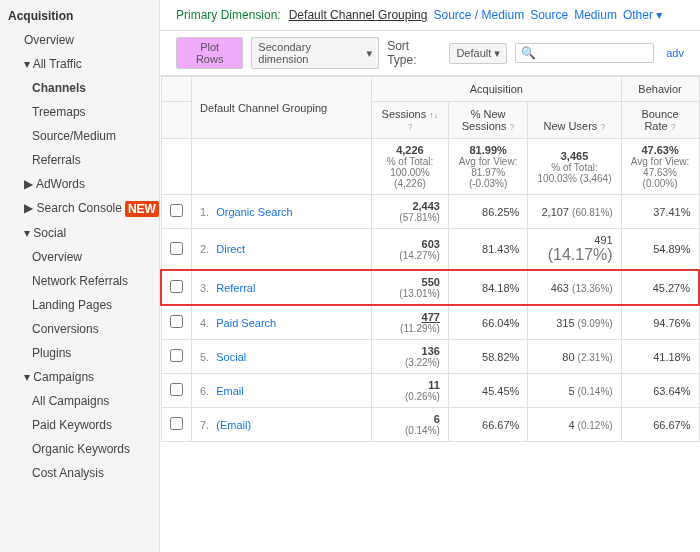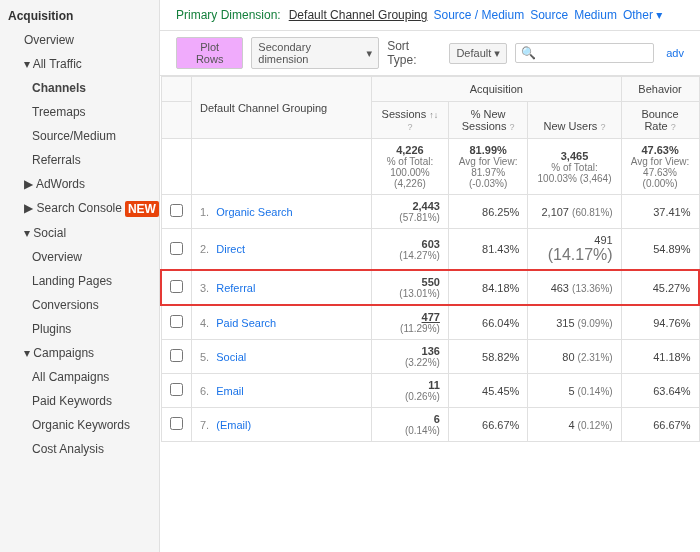--- a/index.html
+++ b/index.html
@@ -215,20 +215,21 @@
   <div class="sidebar-item indented2" style="font-weight:bold;">Channels</div>
   <div class="sidebar-item indented2">Treemaps</div>
   <div class="sidebar-item indented2">Source/Medium</div>
   <div class="sidebar-item indented2">Referrals</div>
   <div class="sidebar-item indented">▶ AdWords</div>
   <div class="sidebar-item indented">
     ▶ Search Console<span class="badge-new">NEW</span>
   </div>
   <div class="sidebar-item indented">▾ Social</div>
   <div class="sidebar-item indented2">Overview</div>
+  <div class="sidebar-item indented2">Network Referrals</div>
   <div class="sidebar-item indented2">Landing Pages</div>
   <div class="sidebar-item indented2">Conversions</div>
   <div class="sidebar-item indented2">Plugins</div>
   <div class="sidebar-item indented">▾ Campaigns</div>
   <div class="sidebar-item indented2">All Campaigns</div>
   <div class="sidebar-item indented2">Paid Keywords</div>
   <div class="sidebar-item indented2">Organic Keywords</div>
   <div class="sidebar-item indented2">Cost Analysis</div>
 </div>
 

